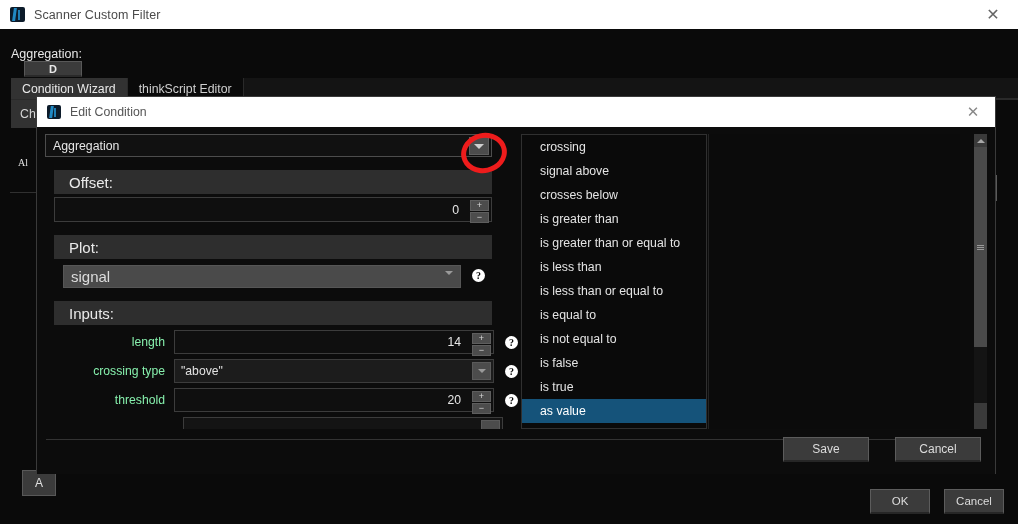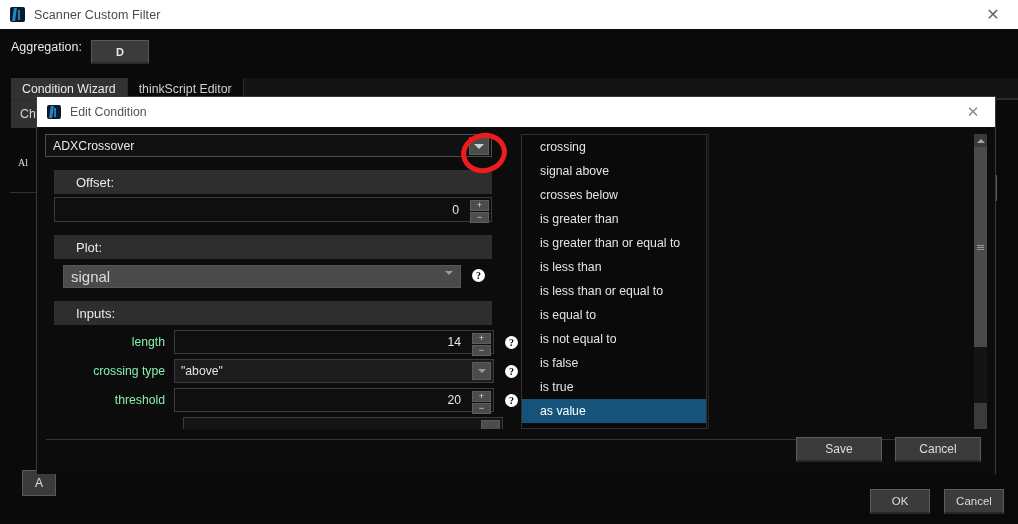--- a/index.html
+++ b/index.html
@@ -34,22 +34,22 @@
     display: flex; align-items: center; justify-content: center;
     color: #666; font-size: 16px; line-height: 1;
   }
 
   
   .app-body {
     position: absolute; left: 0; top: 29px; width: 1018px; height: 495px;
     background: #0a0a0a;
   }
   .agg-row {
-    position: absolute; left: 0; top: 11px; height: 30px;
-    display: flex; align-items: flex-start;
+    position: absolute; left: 0; top: 18px; height: 30px;
+    display: flex; align-items: flex-end; flex-direction: column;
   }
   .agg-label { font-size: 12.5px; color: #e8e8e8; margin-left: 11px; }
   .agg-btn {
     margin-left: 9px; width: 58px; height: 24px; background: #3b3b3b;
     border: 1px solid #585858; border-bottom: 2px solid #2a2a2a;
     display: flex; align-items: center; justify-content: center;
     font-size: 11px; font-weight: bold; color: #e8e8e8;
   }
   .tabstrip {
     position: absolute; left: 11px; top: 49px; width: 1007px; height: 22px;
@@ -156,21 +156,21 @@
   }
   .tri-down.sm {
     border-left: 4px solid transparent; border-right: 4px solid transparent;
     border-top: 4px solid #9a9a9a;
   }
 
   .section-hdr {
     margin-left: 9px; margin-top: 13px; width: 438px; height: 24px;
     background: #2e2e2e; display: flex; align-items: center;
   }
-  .section-hdr span { font-size: 13px; color: #eaeaea; margin-left: 22px; }
+  .section-hdr span { font-size: 15px; color: #eaeaea; margin-left: 15px; }
 
   .spin-row { margin-left: 9px; margin-top: 3px; display: flex; align-items: center; }
   .spin-field {
     width: 438px; height: 25px; background: #0f0f0f; border: 1px solid #3c3c3c;
     position: relative; display: flex; align-items: center; justify-content: flex-end;
   }
   .spin-field .val { font-size: 12.3px; color: #e6e6e6; margin-right: 32px; }
   .spin-btns {
     position: absolute; right: 2px; top: 2px; width: 19px; height: 20px;
     display: flex; flex-direction: column; gap: 1px;
@@ -268,21 +268,21 @@
   .sb-grip { width: 7px; height: 5px; background: repeating-linear-gradient(to bottom,#9a9a9a 0 1px,#4a4a4a 1px 2px); }
   .sb-bot { position: absolute; left: 0; bottom: 13px; width: 13px; height: 13px; background: #3a3a3a;
             display:flex; align-items:center; justify-content:center; }
   .sb-bot2 { position: absolute; left: 0; bottom: 0; width: 13px; height: 13px; background: #3a3a3a;
             display:flex; align-items:center; justify-content:center; }
 
   .dlg-sep {
     position: absolute; left: 9px; top: 312px; width: 935px; height: 1px; background: #333;
   }
   .dlg-footer {
-    position: absolute; right: 14px; bottom: 12px; display: flex; gap: 13px;
+    position: absolute; right: 14px; bottom: 12px; display: flex; gap: 26px;
   }
   .btn-save, .btn-cancel {
     width: 86px; height: 25px; background: #3b3b3b;
     border: 1px solid #5c5c5c; border-bottom: 2px solid #262626;
     display: flex; align-items: center; justify-content: center;
     font-size: 12px; color: #dcdcdc;
   }
 
   
   .annot-circle {
@@ -335,21 +335,21 @@
       <div class="dlg-icon"></div>
       <div class="dlg-title">Edit Condition</div>
       <div class="dlg-close">✕</div>
     </div>
 
     <div class="dlg-body">
 
       <div class="left-panel">
 
         <div class="combo-main">
-          <span class="cm-text">ADXCrossover</span>
+          <span class="cm-text">Aggregation</span>
           <span class="combo-arrow-box">
             <span class="tri-down"></span>
           </span>
         </div>
 
         <div class="section-hdr">
           <span>Offset:</span>
         </div>
         <div class="spin-row">
           <div class="spin-field">

